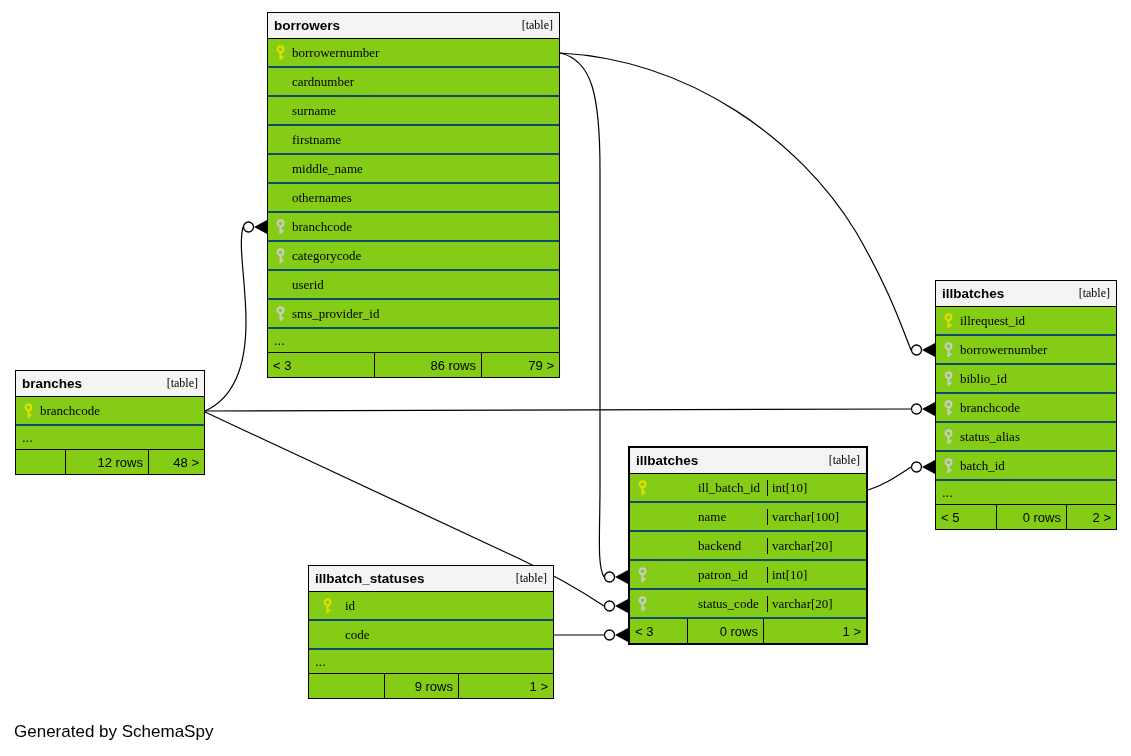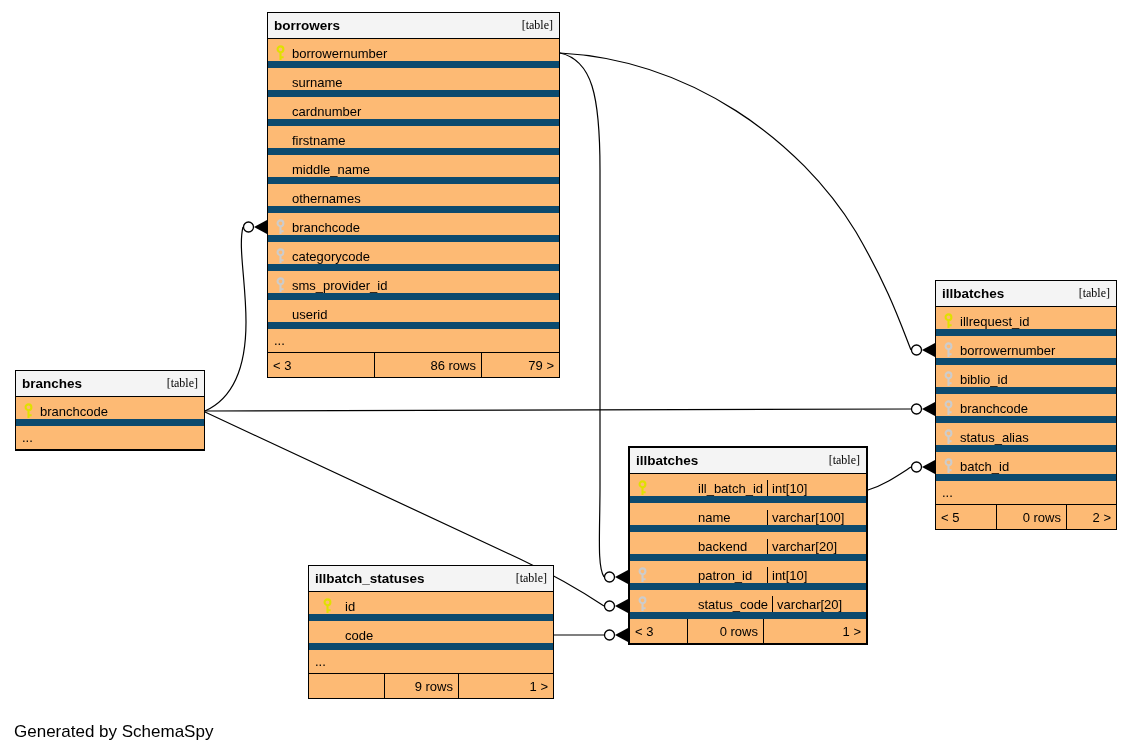--- a/index.html
+++ b/index.html
@@ -1,25 +1,25 @@
 <!DOCTYPE html>
 <html><head>
 <meta charset="utf-8">
 <style>
   html,body{margin:0;padding:0;background:#fff;}
   #canvas{position:relative;width:1131px;height:756px;background:#ffffff;overflow:hidden;
           font-family:"Liberation Sans","DejaVu Sans",sans-serif;color:#000;}
   #rel-layer{position:absolute;left:0;top:0;z-index:0;}
-  .tbl{position:absolute;z-index:1;background:#fdba74;border:1px solid #000;box-sizing:border-box;font-size:13px;}
+  .tbl{position:absolute;z-index:1;background:#84cc16;border:1px solid #000;box-sizing:border-box;font-size:13px;}
   .tbl.focus{border-width:2px;}
   .hdr{display:flex;justify-content:space-between;align-items:center;height:26px;
        background:#f4f4f4;border-bottom:1px solid #000;padding:0 6px;box-sizing:border-box;}
   .hdr .tname{font-weight:bold;font-size:13.5px;}
   .hdr .ttag{font-size:12px;font-family:Liberation Serif, serif;}
-  .trow{display:flex;align-items:flex-end;height:29px;border-bottom:7px solid #0c4a6e;box-sizing:border-box;}
+  .trow{display:flex;align-items:center;height:29px;border-bottom:2px solid #0c4a6e;box-sizing:border-box;font-family:Liberation Serif, serif;}
   .cell-left{display:flex;align-items:center;flex:1 1 auto;padding-right:4px;}
   .has-types .cell-left{flex:0 0 133px;border-right:1px solid #000;gap:44px;}
   .cell-type{flex:1 1 auto;display:flex;align-items:center;padding:0 4px;}
   .kcol{flex:0 0 24px;display:flex;align-items:center;justify-content:center;}
   .wide-key .kcol{flex:0 0 36px;}
   .pk{color:#e0e000;}
   .fk{color:#cccccc;}
   .more{display:flex;align-items:center;height:24px;border-bottom:1px solid #000;
         padding:0 6px;box-sizing:border-box;}
   .foot{display:flex;align-items:stretch;height:24px;box-sizing:border-box;}
@@ -75,32 +75,32 @@
               <circle cx="5.5" cy="4.3" r="2.9" fill="none" stroke="currentColor" stroke-width="2.1"></circle>
               <path d="M5.5 7.3 V15 M5.5 12.2 H8.6" stroke="currentColor" stroke-width="2.1" fill="none"></path>
             </svg>
           </span>
           <span>borrowernumber</span>
         </div>
       </div>
     <div class="trow">
         <div class="cell-left">
           <span class="kcol"></span>
+          <span>cardnumber</span>
+        </div>
+      </div>
+    <div class="trow">
+        <div class="cell-left">
+          <span class="kcol"></span>
           <span>surname</span>
         </div>
       </div>
     <div class="trow">
         <div class="cell-left">
           <span class="kcol"></span>
-          <span>cardnumber</span>
-        </div>
-      </div>
-    <div class="trow">
-        <div class="cell-left">
-          <span class="kcol"></span>
           <span>firstname</span>
         </div>
       </div>
     <div class="trow">
         <div class="cell-left">
           <span class="kcol"></span>
           <span>middle_name</span>
         </div>
       </div>
     <div class="trow">
@@ -126,33 +126,33 @@
             <svg width="11" height="16" viewBox="0 0 11 16">
               <circle cx="5.5" cy="4.3" r="2.9" fill="none" stroke="currentColor" stroke-width="2.1"></circle>
               <path d="M5.5 7.3 V15 M5.5 12.2 H8.6" stroke="currentColor" stroke-width="2.1" fill="none"></path>
             </svg>
           </span>
           <span>categorycode</span>
         </div>
       </div>
     <div class="trow">
         <div class="cell-left">
+          <span class="kcol"></span>
+          <span>userid</span>
+        </div>
+      </div>
+    <div class="trow">
+        <div class="cell-left">
           <span class="kcol fk">
             <svg width="11" height="16" viewBox="0 0 11 16">
               <circle cx="5.5" cy="4.3" r="2.9" fill="none" stroke="currentColor" stroke-width="2.1"></circle>
               <path d="M5.5 7.3 V15 M5.5 12.2 H8.6" stroke="currentColor" stroke-width="2.1" fill="none"></path>
             </svg>
           </span>
           <span>sms_provider_id</span>
-        </div>
-      </div>
-    <div class="trow">
-        <div class="cell-left">
-          <span class="kcol"></span>
-          <span>userid</span>
         </div>
       </div>
     <div class="more">
         <span>...</span>
       </div>
     <div class="foot">
       <span class="fc lft" style="width:107px">&lt; 3</span>
       <span class="fc mid" style="width:107px">86 rows</span>
       <span class="fc rgt">79 &gt;</span>
     </div>
@@ -170,20 +170,25 @@
               <circle cx="5.5" cy="4.3" r="2.9" fill="none" stroke="currentColor" stroke-width="2.1"></circle>
               <path d="M5.5 7.3 V15 M5.5 12.2 H8.6" stroke="currentColor" stroke-width="2.1" fill="none"></path>
             </svg>
           </span>
           <span>branchcode</span>
         </div>
       </div>
     <div class="more">
         <span>...</span>
       </div>
+    <div class="foot">
+      <span class="fc lft" style="width:50px"></span>
+      <span class="fc mid" style="width:83px">12 rows</span>
+      <span class="fc rgt">48 &gt;</span>
+    </div>
   </div>
 
   <div class="tbl" style="left:935px;top:280px;width:182px;">
     <div class="hdr">
       <span class="tname">illbatches</span>
       <span class="ttag">[table]</span>
     </div>
     <div class="trow">
         <div class="cell-left">
           <span class="kcol pk">

